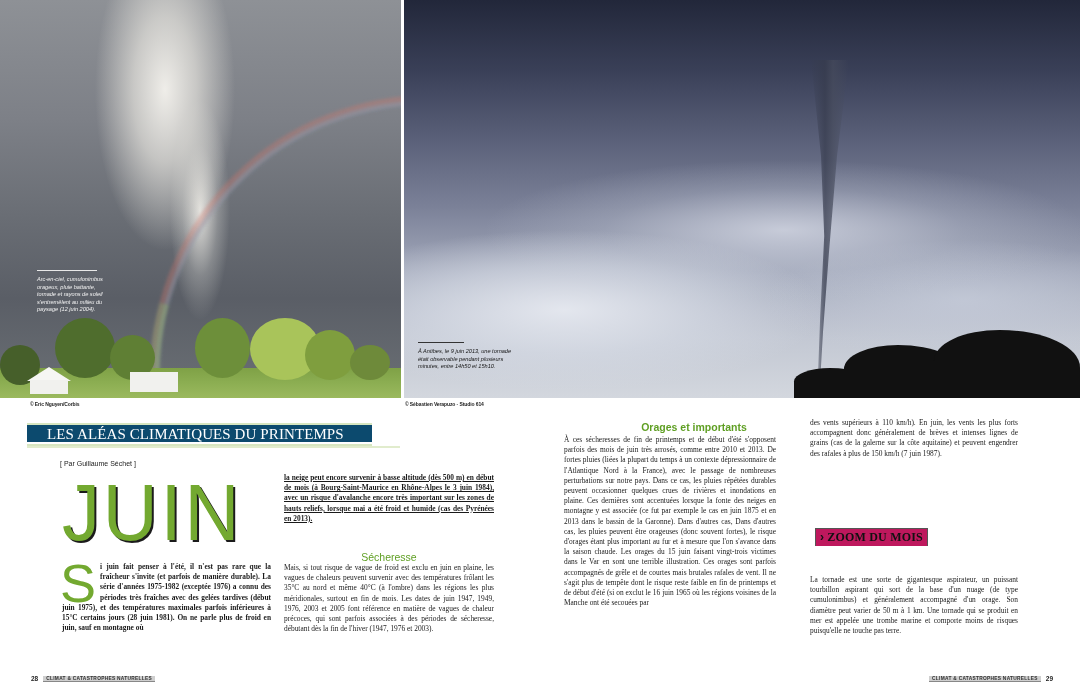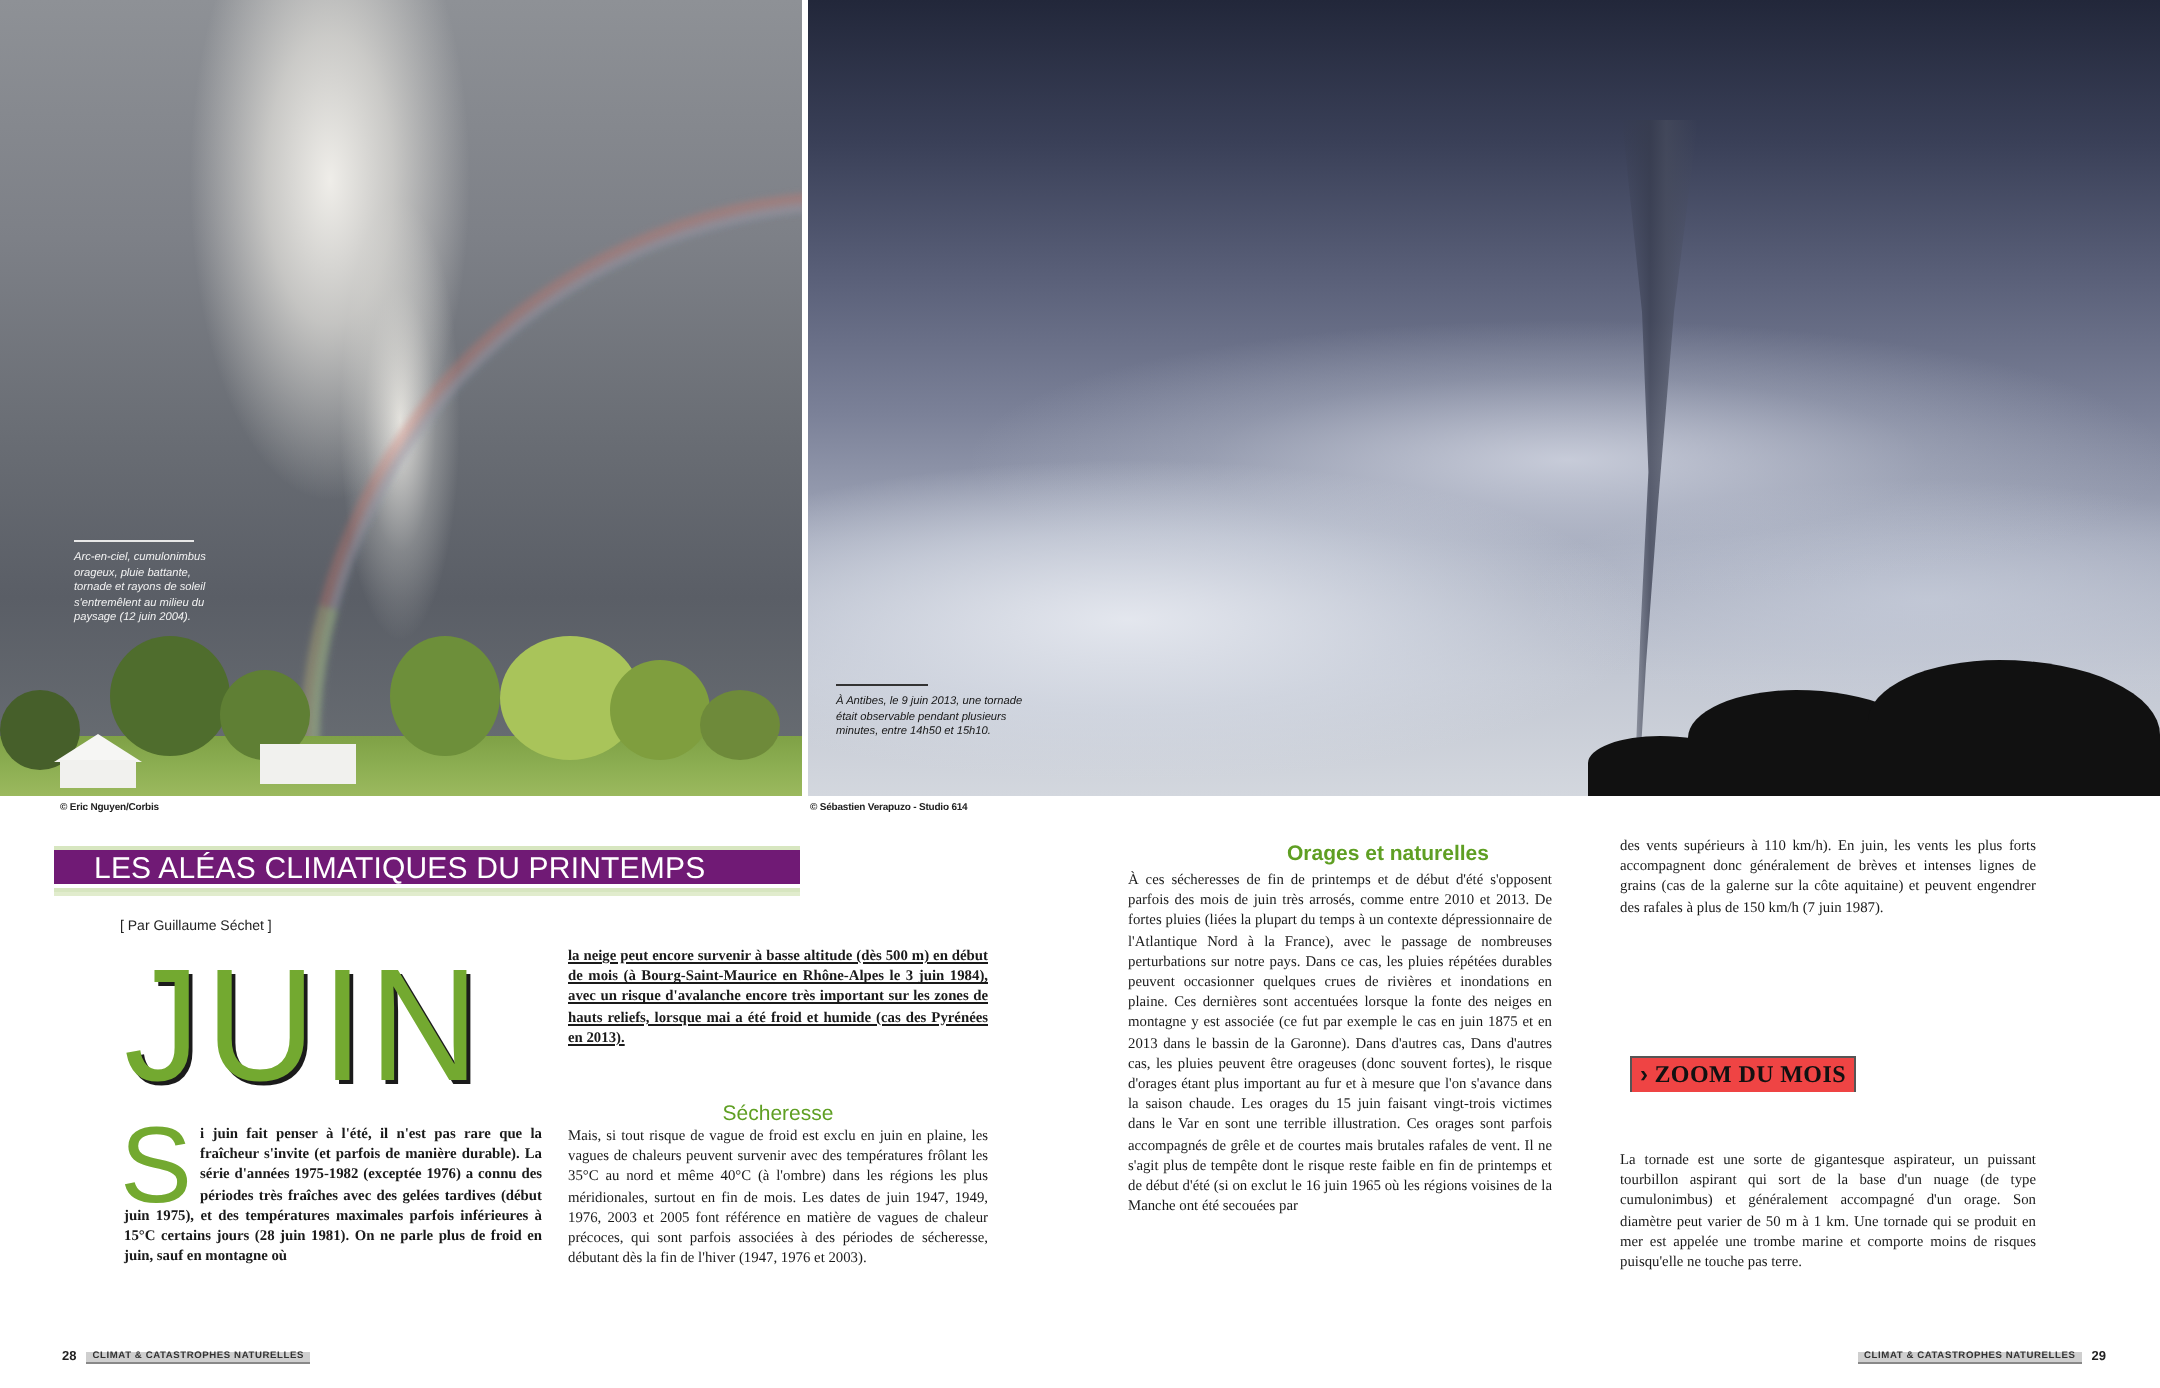--- a/index.html
+++ b/index.html
@@ -72,25 +72,25 @@
   .caption-left .caption-rule { background: #e8e8e8; }
   .caption-right .caption-rule { background: #333; width: 46px; }
 
   .credit {
     position: absolute; top: 401px; font-family: "Liberation Sans", sans-serif;
     font-size: 5px; font-weight: bold; color: #222; letter-spacing: -0.1px;
   }
 
   
   .banner {
-    position: absolute; left: 27px; top: 423px; width: 373px; height: 23px;
-    background: #701a75;
+    position: absolute; left: 27px; top: 423px; width: 345px; height: 23px;
+    background: #0c4a6e;
     border-top: 2px solid #d7e6c0; border-bottom: 2px solid #d7e6c0;
     box-shadow: 0 -2px 0 #fff inset;
-    color: #fff; font-family: Liberation Sans, sans-serif; font-size: 15px;
+    color: #fff; font-family: Liberation Serif, serif; font-size: 15px;
     line-height: 19px; padding-left: 20px; letter-spacing: 0.1px;
   }
   .banner-shadow { position: absolute; left: 27px; top: 446px; width: 373px; height: 2px; background: #e1eccd; }
 
   .byline {
     position: absolute; left: 60px; top: 460px;
     font-family: "Liberation Sans", sans-serif; font-size: 7px; color: #222;
   }
 
   .big-title {
@@ -125,21 +125,21 @@
   .subhead {
     position: absolute; font-family: "Liberation Sans", sans-serif; font-size: 10.5px;
     color: #5f9f23; font-weight: normal; text-align: center;
   }
   .sub-secheresse { left: 284px; top: 551px; width: 210px; text-align: center; }
   .sub-orages { left: 588px; top: 421px; width: 212px; font-weight: bold; }
 
   
   .zoom-tab {
     position: absolute; left: 815px; top: 528px; width: 113px; height: 18px;
-    border: 1px solid #555; border-bottom: none; background: #ef4444;
+    border: 1px solid #555; border-bottom: none; background: #be185d;
     font-family: "Liberation Serif", serif; font-weight: bold; font-size: 12px;
     line-height: 17px; padding-left: 4px; color: #111; letter-spacing: 0.2px;
   }
   .zoom-tab .chev { font-family: "Liberation Sans", sans-serif; font-weight: bold; margin-right: 3px; }
   .zoom-title {
     position: absolute; left: 815px; top: 545px; width: 201px; height: 21px;
     background: #d9e6c4; font-family: "Liberation Sans", sans-serif;
     font-size: 17px; line-height: 21px; text-align: center; color: #111;
   }
 
@@ -207,21 +207,21 @@
   <div class="col col-1 bold">
     <span class="dropcap">S</span>
     <span>i juin fait penser à l'été, il n'est pas rare que la fraîcheur s'invite (et parfois de manière durable). La série d'années 1975-1982 (exceptée 1976) a connu des périodes très fraîches avec des gelées tardives (début juin 1975), et des températures maximales parfois inférieures à 15°C certains jours (28 juin 1981). On ne parle plus de froid en juin, sauf en montagne où</span>
   </div>
 
   <div class="col col-2 bold">la neige peut encore survenir à basse altitude (dès 500 m) en début de mois (à Bourg-Saint-Maurice en Rhône-Alpes le 3 juin 1984), avec un risque d'avalanche encore très important sur les zones de hauts reliefs, lorsque mai a été froid et humide (cas des Pyrénées en 2013).</div>
 
   <div class="subhead sub-secheresse">Sécheresse</div>
   <div class="col col-2b">Mais, si tout risque de vague de froid est exclu en juin en plaine, les vagues de chaleurs peuvent survenir avec des températures frôlant les 35°C au nord et même 40°C (à l'ombre) dans les régions les plus méridionales, surtout en fin de mois. Les dates de juin 1947, 1949, 1976, 2003 et 2005 font référence en matière de vagues de chaleur précoces, qui sont parfois associées à des périodes de sécheresse, débutant dès la fin de l'hiver (1947, 1976 et 2003).</div>
 
-  <div class="subhead sub-orages">Orages et naturelles</div>
+  <div class="subhead sub-orages">Orages et importants</div>
   <div class="col col-3">À ces sécheresses de fin de printemps et de début d'été s'opposent parfois des mois de juin très arrosés, comme entre 2010 et 2013. De fortes pluies (liées la plupart du temps à un contexte dépressionnaire de l'Atlantique Nord à la France), avec le passage de nombreuses perturbations sur notre pays. Dans ce cas, les pluies répétées durables peuvent occasionner quelques crues de rivières et inondations en plaine. Ces dernières sont accentuées lorsque la fonte des neiges en montagne y est associée (ce fut par exemple le cas en juin 1875 et en 2013 dans le bassin de la Garonne). Dans d'autres cas, Dans d'autres cas, les pluies peuvent être orageuses (donc souvent fortes), le risque d'orages étant plus important au fur et à mesure que l'on s'avance dans la saison chaude. Les orages du 15 juin faisant vingt-trois victimes dans le Var en sont une terrible illustration. Ces orages sont parfois accompagnés de grêle et de courtes mais brutales rafales de vent. Il ne s'agit plus de tempête dont le risque reste faible en fin de printemps et de début d'été (si on exclut le 16 juin 1965 où les régions voisines de la Manche ont été secouées par</div>
 
   <div class="col col-4">
     <p>des vents supérieurs à 110 km/h). En juin, les vents les plus forts accompagnent donc généralement de brèves et intenses lignes de grains (cas de la galerne sur la côte aquitaine) et peuvent engendrer des rafales à plus de 150 km/h (7 juin 1987).</p>
   </div>
 
   <div class="zoom-tab">
     <span class="chev">›</span><span>ZOOM DU MOIS</span>
   </div>
   <div class="col col-5">La tornade est une sorte de gigantesque aspirateur, un puissant tourbillon aspirant qui sort de la base d'un nuage (de type cumulonimbus) et généralement accompagné d'un orage. Son diamètre peut varier de 50 m à 1 km. Une tornade qui se produit en mer est appelée une trombe marine et comporte moins de risques puisqu'elle ne touche pas terre.</div>

